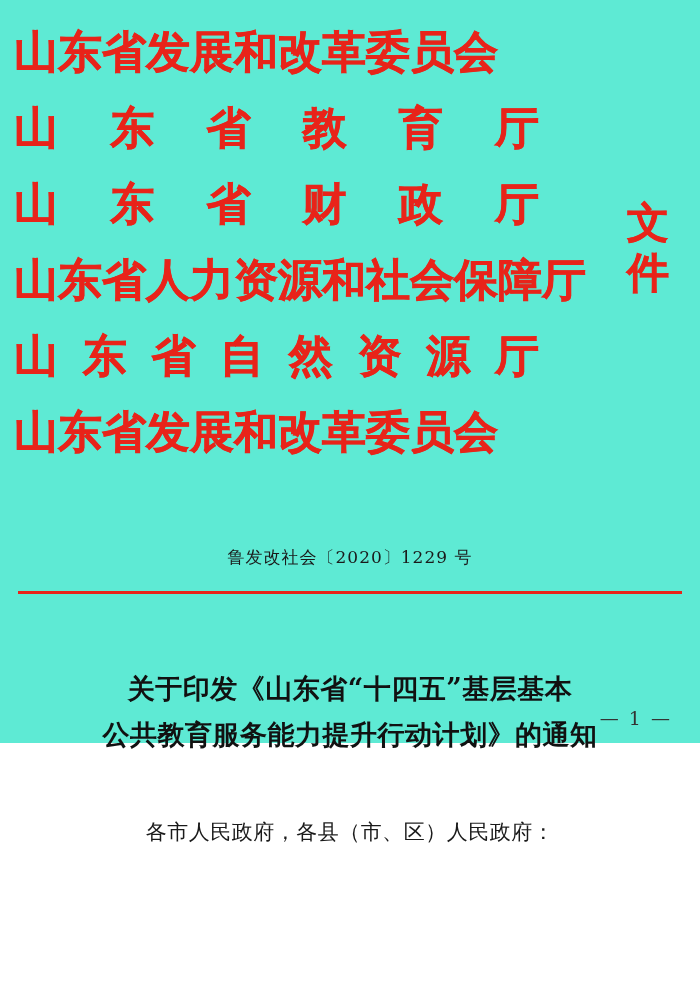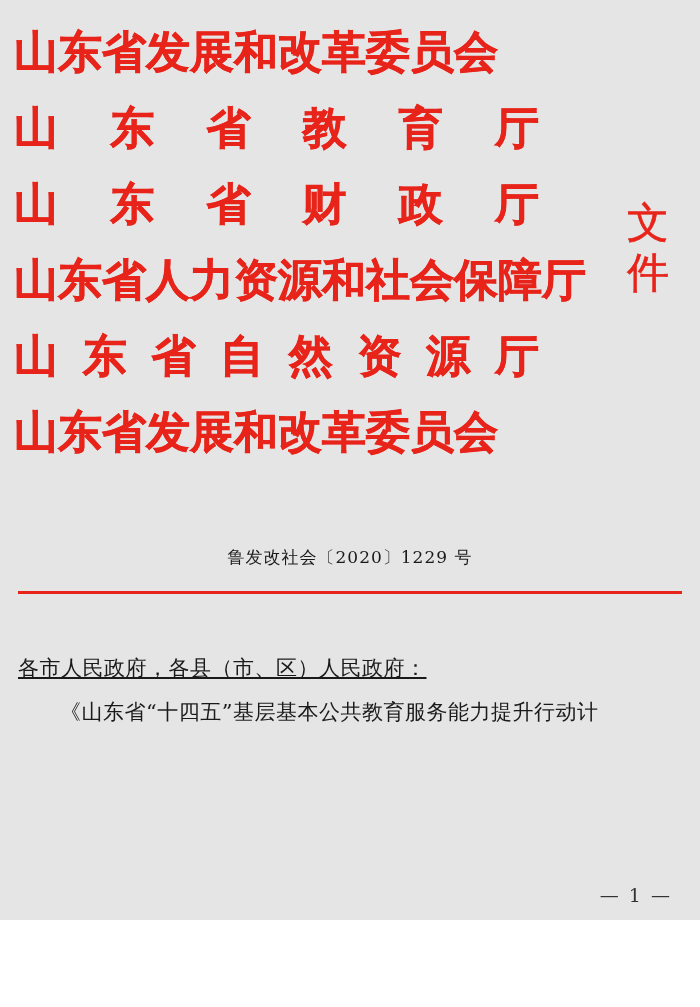--- a/index.html
+++ b/index.html
@@ -13,23 +13,23 @@
     height: 1007px;
     position: relative;
     font-family: "DejaVu Serif", "Liberation Serif", serif;
     color: #1a1a1a;
     overflow: hidden;
   }
 
   .page {
     position: relative;
     width: 700px;
-    height: 920px;
+    height: 743px;
     box-sizing: border-box;
-    background: #e5e5e5;
+    background: #5eead4;
   }
 
   
   .masthead {
     position: relative;
     padding: 14px 0 0 0;
     height: 470px;
     box-sizing: border-box;
   }
 
@@ -62,21 +62,21 @@
   .org-line.spread span {
     display: inline-block;
   }
 
   .wenjian {
     position: absolute;
     right: 24px;
     top: 198px;
     color: #e8241a;
     font-family: "DejaVu Serif", "Liberation Serif", serif;
-    font-weight: normal;
+    font-weight: bold;
     font-size: 42px;
     line-height: 50px;
     width: 56px;
     text-align: center;
     -webkit-text-stroke: 0.6px #e8241a;
   }
 
   
   .docnum-wrap {
     text-align: center;
@@ -108,21 +108,21 @@
   .title div { white-space: nowrap; }
 
   
   .body-text {
     margin: 52px 18px 0 18px;
     font-size: 21px;
     line-height: 44px;
     color: #1a1a1a;
     letter-spacing: 0.5px;
   }
-  .salutation { text-align: left; text-decoration: underline; }
+  .salutation { text-align: center; }
   .para { text-indent: 2em; }
 
   
   .page-number {
     position: absolute;
     right: 28px;
     bottom: 14px;
     font-size: 19px;
     color: #333;
     letter-spacing: 2px;
@@ -166,21 +166,24 @@
       <div class="org-line">山东省发展和改革委员会</div>
     </div>
     <div class="wenjian">文件</div>
   </div>
 
   <div class="docnum-wrap">
     <span class="docnum">鲁发改社会〔2020〕1229 号</span>
   </div>
   <div class="red-rule"></div>
 
+  <div class="title">
+    <div>关于印发《山东省“十四五”基层基本</div>
+    <div>公共教育服务能力提升行动计划》的通知</div>
+  </div>
 
   <div class="body-text">
     <div class="salutation">各市人民政府，各县（市、区）人民政府：</div>
-    <div class="para">《山东省“十四五”基层基本公共教育服务能力提升行动计</div>
   </div>
 
   <div class="page-number">— 1 —</div>
 
 </div>
 
 </body></html>

